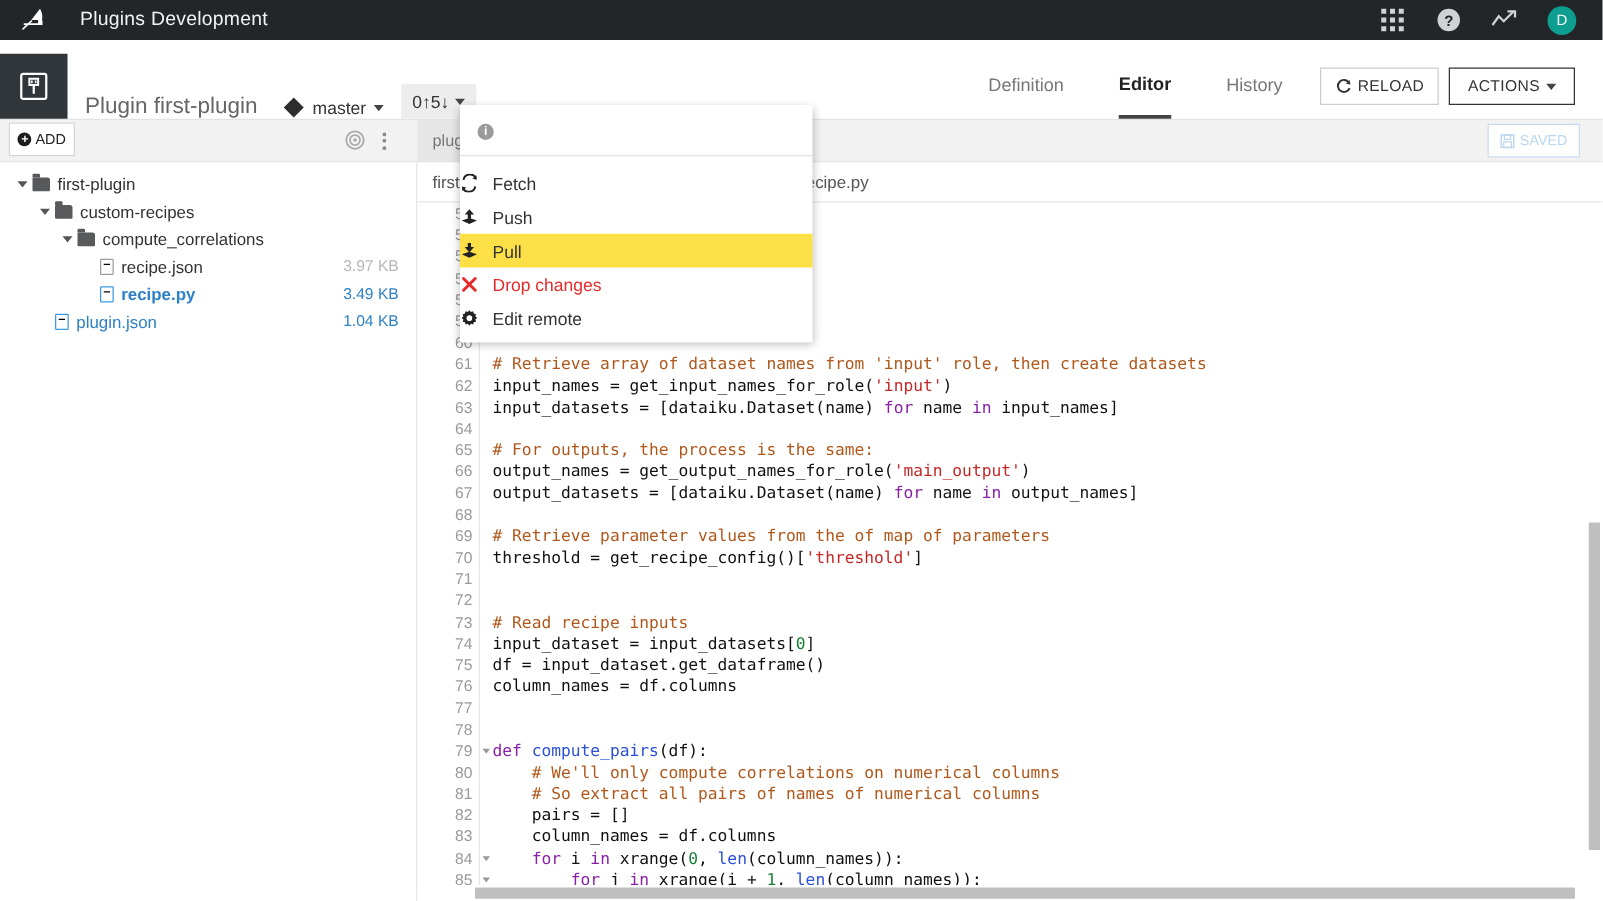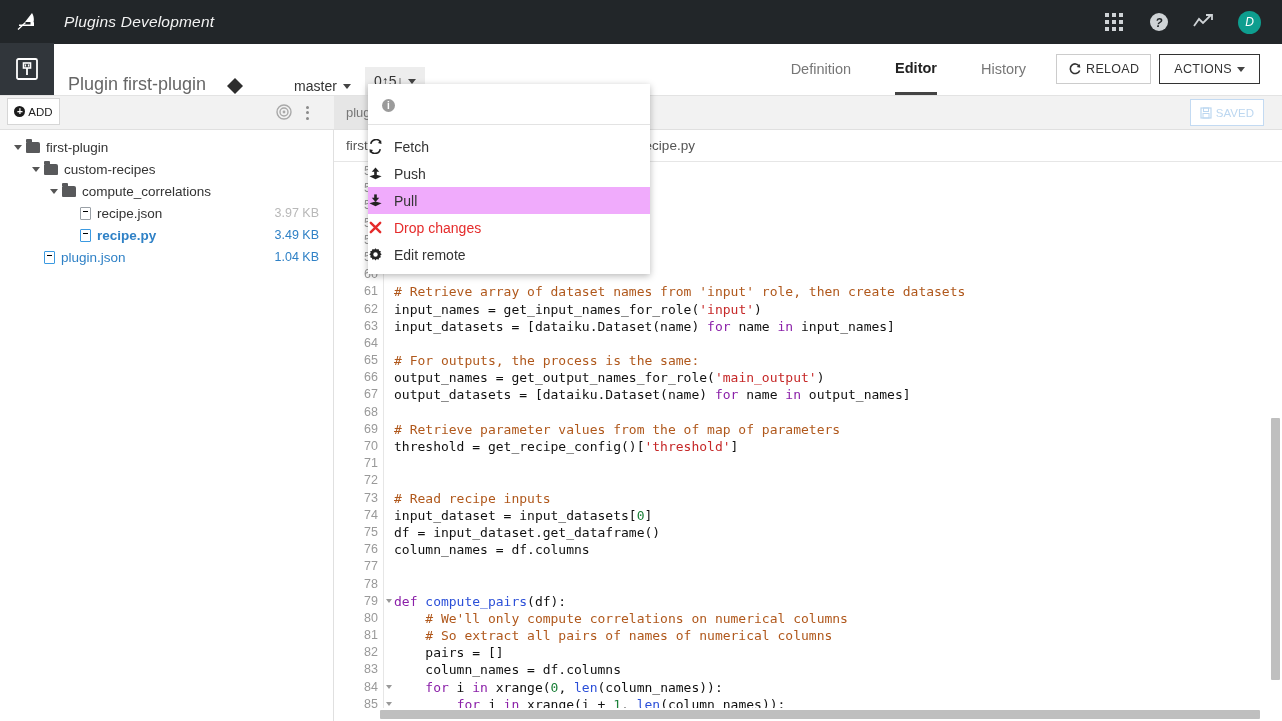--- a/index.html
+++ b/index.html
@@ -6,22 +6,22 @@
   html, body {
     margin: 0; padding: 0;
     width: 1282px; height: 721px;
     overflow: hidden;
     font-family: "Liberation Sans", sans-serif;
     background: #fff;
   }
 
   
   #topbar {
-    position: absolute; left: 0; top: 0; width: 1282px; height: 44px;
-    background: #222629; display: flex; align-items: center; font-style: italic;
+    position: absolute; left: 0; top: 0; width: 1282px; height: 32px;
+    background: #222629; display: flex; align-items: center;
   }
   #logo-cell {
     width: 54px; height: 44px; display: flex; align-items: center; justify-content: center;
   }
   #app-title {
     color: #f2f2f2; font-size: 15.5px; letter-spacing: .2px; margin-left: 10px;
   }
   #topbar-right {
     margin-left: auto; display: flex; align-items: center; gap: 23px; padding-right: 21px;
   }
@@ -37,21 +37,21 @@
   
   #header {
     position: absolute; left: 0; top: 44px; width: 1282px; height: 52px;
     background: #fff; border-bottom: 1px solid #e3e3e3; display: flex; align-items: flex-end;
   }
   #plugin-icon-cell {
     width: 54px; height: 52px; background: #31363b; display: flex; align-items: center; justify-content: center;
   }
   #plugin-name { margin-left: 14px; font-size: 18px; color: #666; }
   #branch-area { display: flex; align-items: center; margin-left: 20px; gap: 6px; }
-  #branch-label { font-size: 14px; color: #333; margin-left: 44px; }
+  #branch-label { font-size: 14px; color: #333; }
   .caret { width: 0; height: 0; border-left: 4.5px solid transparent; border-right: 4.5px solid transparent; border-top: 5px solid #444; }
   #commit-chip {
     margin-left: 14px; background: #ededed; padding: 6px 9px; display: flex; align-items: center; gap: 5px;
     font-size: 14px; color: #333; cursor: pointer; position: relative; z-index: 40;
   }
   #tabs { margin-left: auto; display: flex; align-items: center; height: 52px; }
   .tab {
     font-size: 14.5px; color: #777; padding: 0 0 0 0; margin: 0 22px; height: 52px;
     display: flex; align-items: center; cursor: pointer;
   }
@@ -149,21 +149,21 @@
   #git-note .ibadge {
     width: 13px; height: 13px; border-radius: 50%; background: #9b9b9b; color: #fff;
     font-size: 10px; line-height: 13px; text-align: center; margin-right: 9px; margin-top: 3px;
     flex: 0 0 13px; font-weight: bold;
   }
   #git-sep { height: 1px; background: #e3e3e3; margin: 2px 0 8px 0; }
   .gitem {
     display: flex; align-items: center; height: 27px; padding: 0 0; font-size: 14px; color: #333; cursor: pointer;
   }
   .gitem .gi { width: 26px; display: flex; align-items: center; }
-  .gitem.hl { background: #f0abfc; }
+  .gitem.hl { background: #fde047; }
   .gitem.danger { color: #e52b2b; }
 
   
   #vscroll { position: absolute; right: 2px; top: 418px; width: 9px; height: 262px; background: #bfbfbf; border-radius: 1px; }
   #hscroll-track { position: absolute; left: 334px; bottom: 0; width: 948px; height: 13px; background: #fff; }
   #hscroll { position: absolute; left: 46px; bottom: 2px; width: 880px; height: 9px; background: #bfbfbf; border-radius: 1px; }
 </style>
 </head>
 <body>
 

